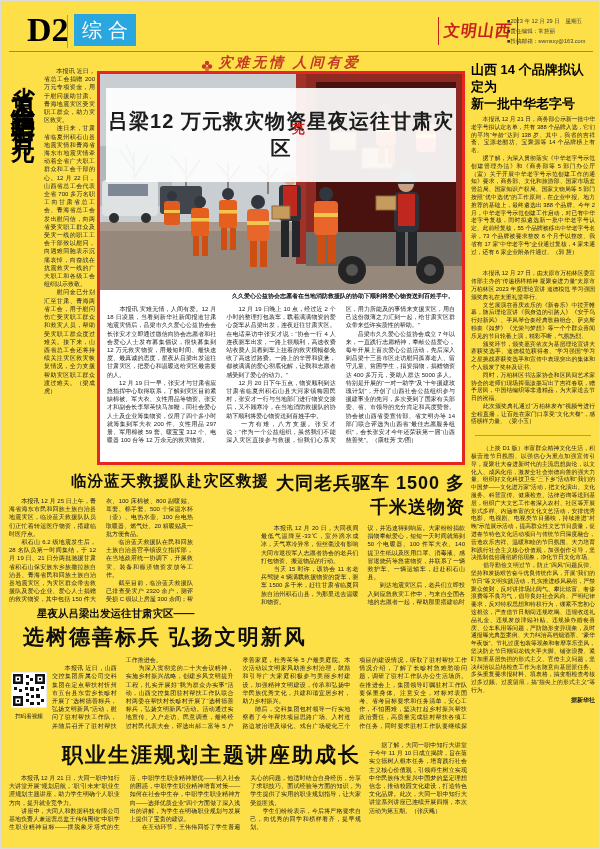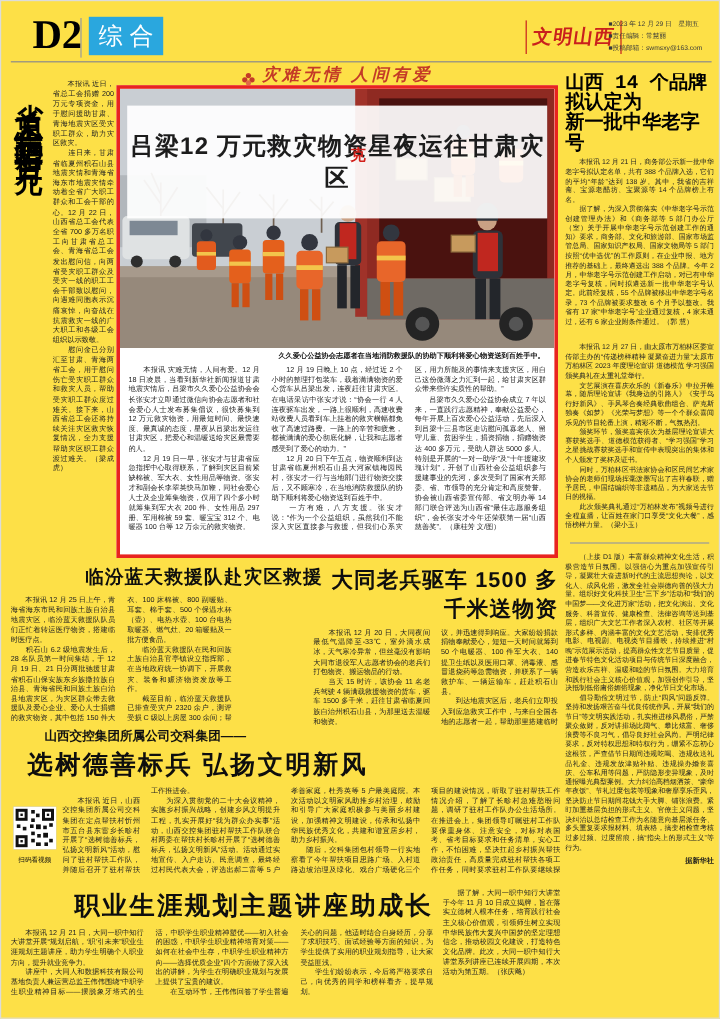--- a/index.html
+++ b/index.html
@@ -57,21 +57,21 @@
   .qrcap{font-size:5.5px;color:#111;margin-top:1px;}
   
   .art-zhiye{position:absolute;left:8px;top:738px;width:458px;height:111px;overflow:hidden;}
   .zy-left{position:absolute;left:0;top:0;width:352px;height:111px;}
   .zy-kicker{text-align:center;font-size:10px;}
   .zy-head{font-size:21px;text-align:right;letter-spacing:2px;margin:2px 0 5px 0;}
   .cols3{column-count:3;column-gap:10px;height:64px;overflow:hidden;}
   .zy-right{position:absolute;right:0;top:2px;width:98px;height:109px;overflow:hidden;}
   
   .sidebar{position:absolute;left:470px;top:60px;width:124px;height:786px;overflow:hidden;}
-  .sb-title{font-size:16px;font-weight:bold;line-height:17px;color:#000;margin-bottom:4px;font-family:Liberation Mono, monospace;}
+  .sb-title{font-size:13px;font-weight:bold;line-height:17px;color:#000;margin-bottom:4px;}
   .sb-body{font-size:5.8px;line-height:7.8px;text-align:justify;white-space:pre-line;color:#222;}
   .sb-gap{height:10px;}
   .sb-rule{height:1px;background:#9a9a9a;margin:9px 4px;}
   .sb-source{font-size:6px;font-weight:bold;text-align:right;margin-top:1px;}
 </style>
 </head>
 <body>
 
 <div class="page">
 
@@ -217,21 +217,21 @@
 
   <div class="art-datong">
     <div class="mid-head headline" style="font-size:18px">大同老兵驱车 1500 多千米送物资</div>
     <div class="cols2b bodytxt">　　本报讯 12 月 20 日，大同夜间最低气温降至-33℃，室外滴水成冰，天气寒冷异常，但丝毫没有影响大同市退役军人志愿者协会的老兵们打包物资、搬运物品的行动。
 　　当天 15 时许，该协会 11 名老兵驾驶 4 辆满载救援物资的货车，驱车 1500 多千米，赶往甘肃省临夏回族自治州积石山县，为那里送去温暖和物资。
 　　甘肃省临夏回族自治州积石山县发生 6.2 级地震后，大同市退役军人志愿者协会立即发起驰援甘肃的倡议，并迅速得到响应。大家纷纷捐款捐物奉献爱心，短短一天时间就筹到 50 个电暖器、100 件军大衣、140 提卫生纸以及医用口罩、消毒液、感冒退烧药等急需物资，并联系了一辆救护车、一辆运输车，赶赴积石山县。
 　　到达地震灾区后，老兵们立即投入到应急救灾工作中，与来自全国各地的志愿者一起，帮助那里搭建临时避难所，运送救援物资，提供心理疏导，安抚受灾群众。（张庆飚）</div>
   </div>
 
   <div class="art-jiaoke">
-    <div class="kicker jk-kicker">山西交控集团所属公司交科集团——</div>
+    <div class="kicker jk-kicker">星夜从吕梁出发运往甘肃灾区——</div>
     <div class="jk-head headline">选树德善标兵 弘扬文明新风</div>
     <div class="cols4 bodytxt">
       <span class="qrwrap">
         <svg width="36" height="36" viewBox="0 0 36 36">
           <rect width="36" height="36" fill="#fff" stroke="#bbb" stroke-width="0.5"></rect>
           <g fill="#111">
             <rect x="2" y="2" width="10" height="10"></rect>
               <rect x="24" y="2" width="10" height="10"></rect>
               <rect x="2" y="24" width="10" height="10"></rect>
             <rect x="15" y="3" width="3" height="3"></rect>

